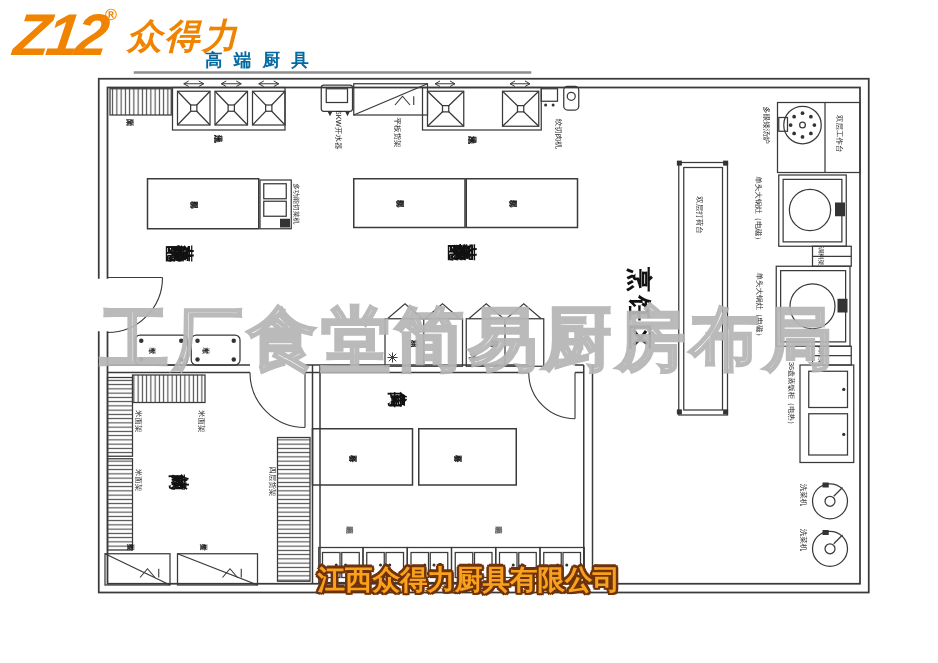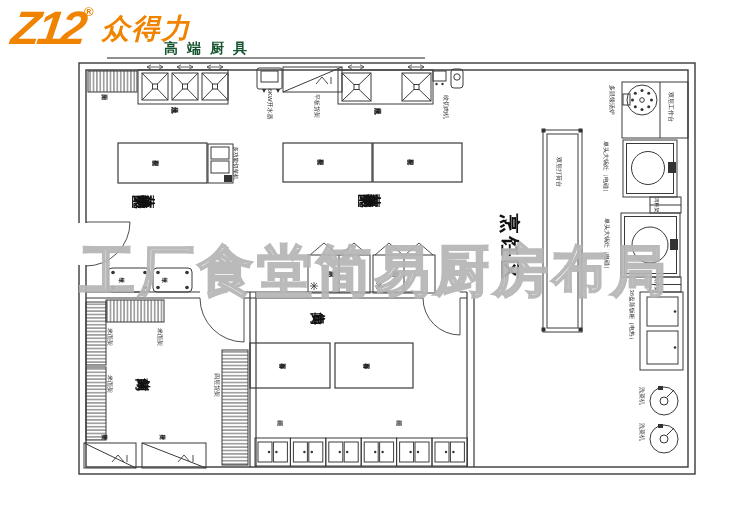--- a/index.html
+++ b/index.html
@@ -15,21 +15,21 @@
   .watermark{position:absolute;left:50%;top:244px;transform:translate(-50%,-50%);z-index:4;
        font-size:55px;font-weight:700;letter-spacing:4px;white-space:nowrap;
        color:rgba(255,255,255,0.40);-webkit-text-stroke:2px rgba(178,178,178,0.9);
        pointer-events:none;margin-top:28px;}
   .logo{position:absolute;left:12px;top:0;z-index:6;color:#f08300;}
   .logo-mark{font-style:italic;font-weight:900;font-size:47px;letter-spacing:-3px;
        display:inline-block;transform:skewX(-8deg);}
   .logo-reg{font-size:13px;vertical-align:28px;font-weight:700;}
   .logo-name{font-weight:900;font-size:28px;letter-spacing:2px;vertical-align:6px;margin-left:8px;font-style:italic;}
   .logo-tagline{position:absolute;left:152px;top:40px;font-size:14px;font-weight:700;
-       letter-spacing:9px;color:#14532d;white-space:nowrap;}
+       letter-spacing:9px;color:#0369a1;white-space:nowrap;}
   .logo-line{position:absolute;left:95px;top:57px;width:318px;border-top:2px solid #8f8f8f;}
   .banner-line{position:absolute;left:0;width:750px;text-align:center;z-index:10;
        font-weight:900;color:#f9a11c;letter-spacing:0px;
        text-shadow:-2px 0 #6f3209,2px 0 #6f3209,0 -2px #6f3209,0 2px #6f3209,
         -1.5px -1.5px #6f3209,1.5px -1.5px #6f3209,-1.5px 1.5px #6f3209,1.5px 1.5px #6f3209;}
   .banner-1{top:421px;font-size:25px;}
   .banner-2{top:449px;font-size:22px;}
 </style>
 </head>
 <body>
@@ -333,14 +333,15 @@
   <div class="lbl row faint" style="left:407px;top:423px;--s:0.6">消毒碗柜</div>
 
   <div class="watermark">工厂食堂简易厨房布局</div>
 
   <div class="logo">
     <span class="logo-mark">Z12</span><span class="logo-reg">®</span><span class="logo-name">众得力</span>
     <div class="logo-tagline">高端厨具</div>
     <div class="logo-line"></div>
   </div>
 
+  <div class="banner-line banner-2">江西众得力厨具有限公司</div>
 
 </div>
 
 </body></html>

